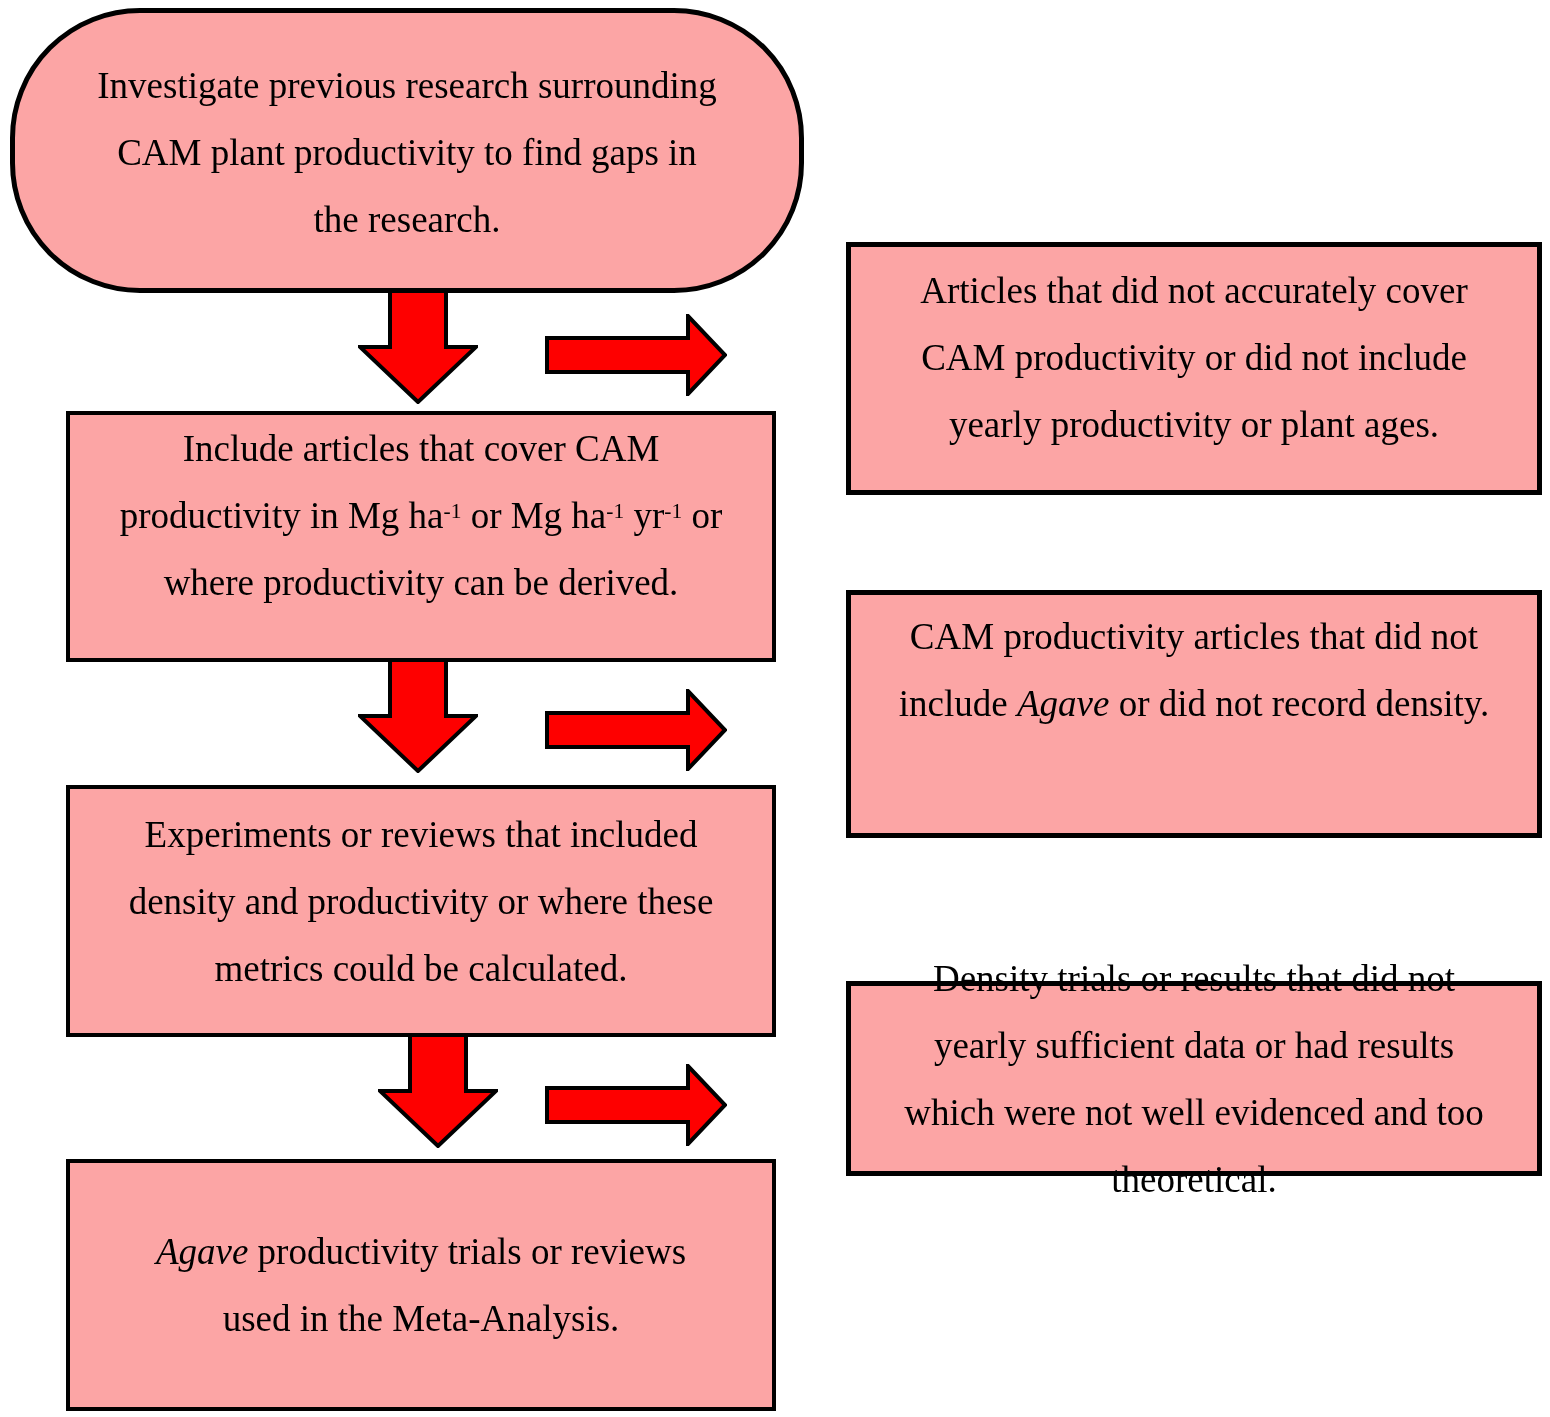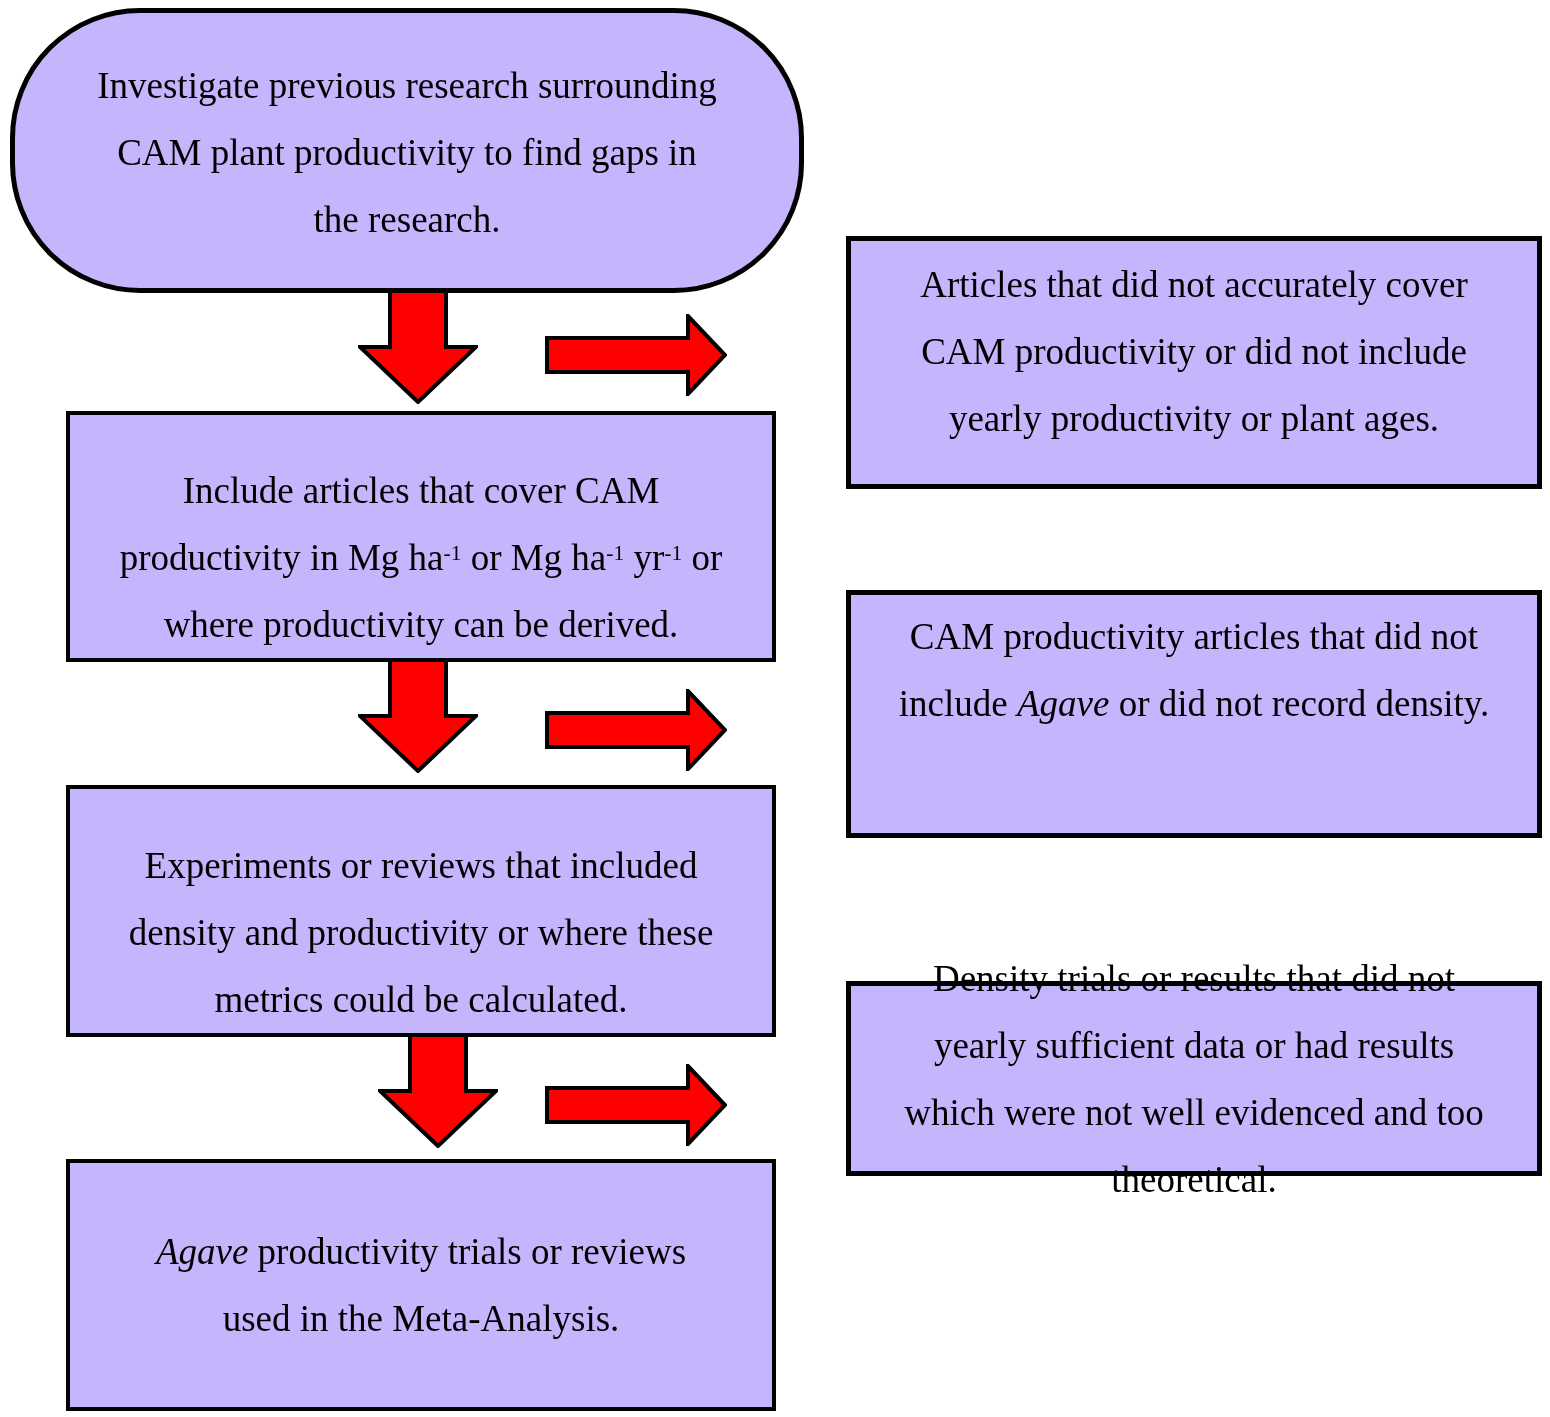--- a/index.html
+++ b/index.html
@@ -12,30 +12,29 @@
     width: 1550px;
     height: 1417px;
     background: #ffffff;
     font-family: "Liberation Serif", "DejaVu Serif", serif;
     color: #000000;
     overflow: hidden;
   }
   .node {
     position: absolute;
     box-sizing: border-box;
-    background: #c4b5fd;
+    background: #fca5a5;
     display: flex;
     flex-direction: column;
     align-items: center;
     font-size: 37px;
     line-height: 67px;
   }
   .rect {
     border: 4px solid #000000;
-    justify-content: flex-end;
   }
   .rect-thick {
     border: 5px solid #000000;
   }
   .terminator {
     border: 5px solid #000000;
     border-radius: 130px;
     justify-content: center;
     padding-top: 4px;
   }
@@ -103,21 +102,21 @@
     <div class="line">Experiments or reviews that included</div>
     <div class="line">density and productivity or where these</div>
     <div class="line">metrics could be calculated.</div>
   </div>
 
   <div class="node rect v-center" style="left:66px; top:1159px; width:710px; height:252px;font-family:Liberation Serif, serif;">
     <div class="line"><i>Agave</i><span> productivity trials or reviews</span></div>
     <div class="line">used in the Meta-Analysis.</div>
   </div>
 
-  <div class="node rect-thick" style="left:846px; top:236px; width:696px; height:253px; padding-top:10px;">
+  <div class="node rect-thick" style="left:846px; top:242px; width:696px; height:253px; padding-top:10px;">
     <div class="line">Articles that did not accurately cover</div>
     <div class="line">CAM productivity or did not include</div>
     <div class="line">yearly productivity or plant ages.</div>
   </div>
 
   <div class="node rect-thick" style="left:846px; top:590px; width:696px; height:248px; padding-top:8px;">
     <div class="line">CAM productivity articles that did not</div>
     <div class="line"><span>include </span><i>Agave</i><span> or did not record density.</span></div>
   </div>
 

